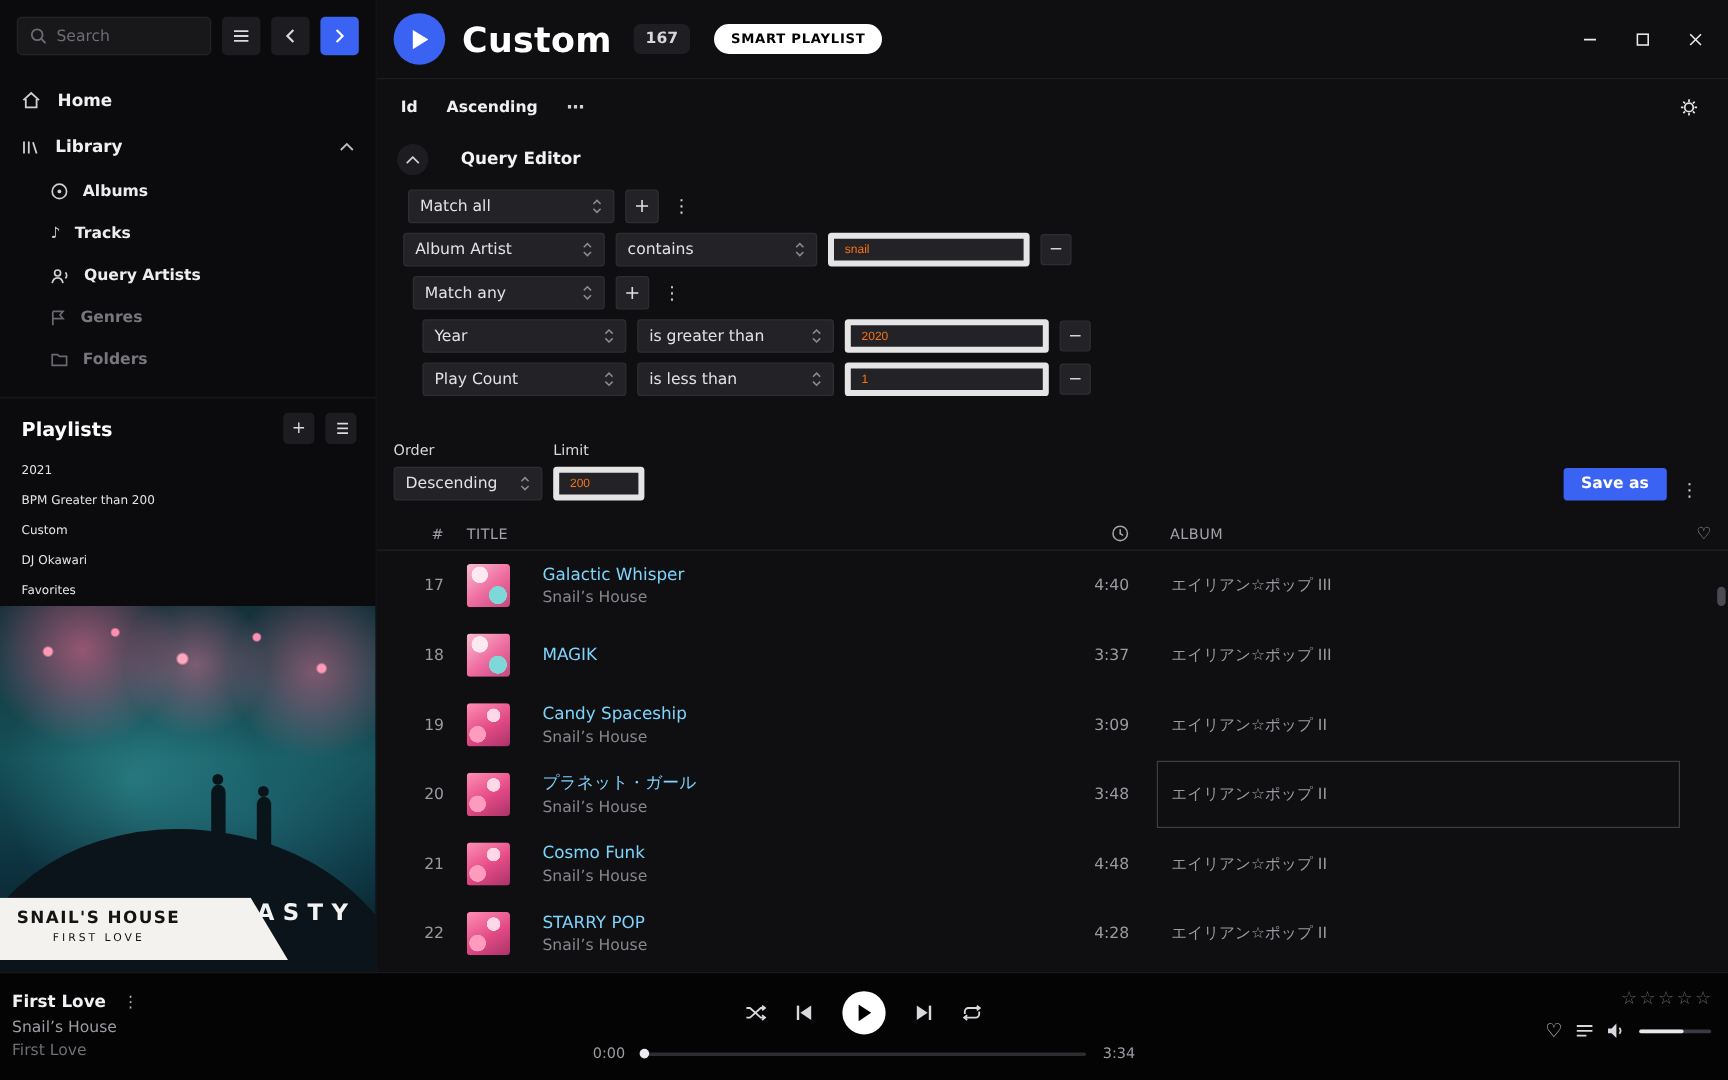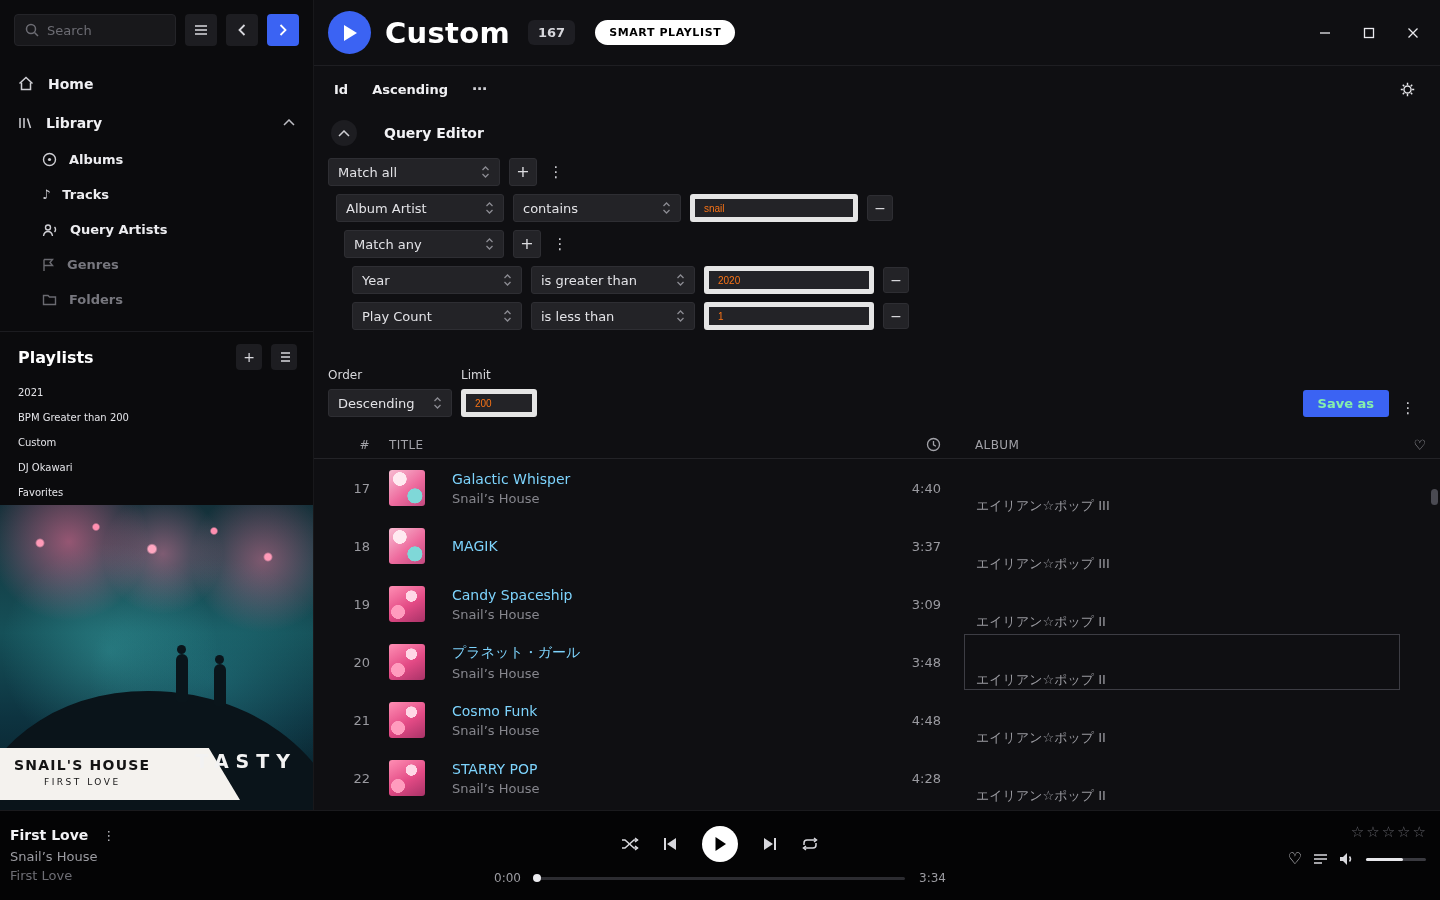--- a/index.html
+++ b/index.html
@@ -90,39 +90,39 @@
   .sort-bar .link { cursor:pointer; }
   .more-btn { background:none; border:none; color:#cfcfd4; font-size:15px; font-weight:bold; }
   .gear-btn { margin-left:auto; background:none; border:none; color:#e6e6ea; }
 
   .qe-head { display:flex; align-items:center; gap:27px; padding:22px 0 0 17px; }
   .circle-btn { width:26px; height:26px; border-radius:50%; background:#1d1d21; border:none;
     color:#cfcfd4; display:flex; align-items:center; justify-content:center; }
   .qe-title { font-size:14px; font-weight:bold; color:#f2f2f5; }
 
   .qe { padding-left:14px; margin-top:12px; }
-  .qrow { display:flex; align-items:center; gap:9px; margin-bottom:8px; }
+  .qrow { display:flex; align-items:center; gap:9px; margin-bottom:8px;margin-left:12px; }
   .ind1 { margin-left:8px; } .ind2 { margin-left:16px; } .ind3 { margin-left:24px; }
   .dd { height:28px; background:#232327; border:1px solid #2e2e33; border-radius:3px;
     display:flex; align-items:center; padding:0 9px; font-size:13px; color:#e2e2e6; cursor:pointer; }
   .dd .arr { margin-left:auto; color:#8b8b92; display:flex; }
   .inp { height:28px; background:#232327; border:5px solid #e5e5e5; border-radius:3px;
     padding:0 9px; font-size:10px; color:#f97316; outline:none; }
   .w172{width:172px} .w168{width:168px} .w160{width:160px} .w170{width:170px}
   .w164{width:164px} .w147{width:147px} .w124{width:124px} .w76{width:76px}
   .btn-plus { width:28px; height:28px; border-radius:3px; background:#232327;
     border:1px solid #2e2e33; color:#dcdce0; font-size:16px; line-height:1; }
   .btn-kebab { background:none; border:none; color:#cfcfd4; font-size:15px; width:20px; }
   .btn-minus { width:26px; height:26px; border-radius:3px; background:#232327;
     border:1px solid #2e2e33; color:#dcdce0; font-size:14px; line-height:1; }
 
   .sol { display:flex; align-items:flex-end; padding:30px 22px 0 14px; gap:9px; }
   .fld { display:flex; flex-direction:column; gap:7px; }
   .fld label { font-size:12px; color:#d8d8dc; }
-  .save-btn { margin-left:auto; height:27px; padding:0 15px; background:#3b63f3; color:#86efac;
+  .save-btn { margin-left:auto; height:27px; padding:0 15px; background:#3b63f3; color:#ffffff;
     border:none; border-radius:3px; font-size:13px; font-weight:bold; }
 
   
   .table { margin-top:14px; position:relative; flex:1; overflow:hidden; }
   .thead, .trow { display:grid; grid-template-columns:56px 82px 419px 70px 34px 425px 40px;
     align-items:center; }
   .thead { height:28px; border-bottom:1px solid #232327; color:#a2a2a8; font-size:12px;
     letter-spacing:.4px; }
   .h-num { text-align:right; }
   .h-title { padding-left:19px; }
@@ -138,21 +138,21 @@
       radial-gradient(circle at 72% 72%, #7fd8d8 0 20%, rgba(127,216,216,0) 21%),
       linear-gradient(140deg,#f8bcd2,#ee6b9e 55%,#c2497f); }
   .thumb[data-art="b"] { background:
       radial-gradient(circle at 62% 28%, #ffd7e6 0 16%, rgba(255,215,230,0) 17%),
       radial-gradient(circle at 25% 72%, #ff9cbe 0 18%, rgba(255,156,190,0) 19%),
       linear-gradient(150deg,#ff8fb4,#e34a85 55%,#a93368); }
   .titles .t { font-size:14px; color:#7dd3fc; }
   .titles .a { font-size:13px; color:#86868d; margin-top:4px; }
   .dur { text-align:right; font-size:13px; color:#9a9aa0; }
   .albc { font-size:13px; color:#9a9aa0; }
-  .albbox { display:flex; align-items:flex-end; height:56px; padding:0 11px; margin-left:-11px;
+  .albbox { display:flex; align-items:center; height:56px; padding:0 11px; margin-left:-11px;
     border:1px solid transparent; }
   .albbox.focused { border-color:#3d3d44; }
   .scroll-handle { position:absolute; right:2px; top:58px; width:7px; height:16px;
     border-radius:4px; background:#4a4a52; }
 
   
   .player { height:90px; flex:0 0 90px; background:#040405; border-top:1px solid #1a1a1d;
     position:relative; }
   .p-left { position:absolute; left:10px; top:16px; }
   .p-title-row { display:flex; align-items:center; gap:14px; }

